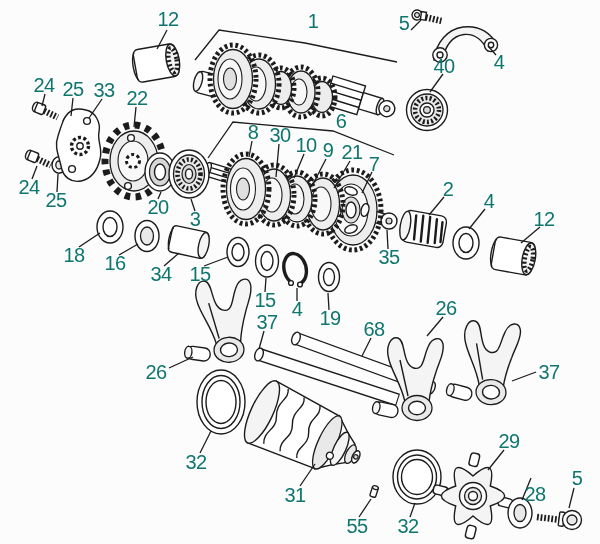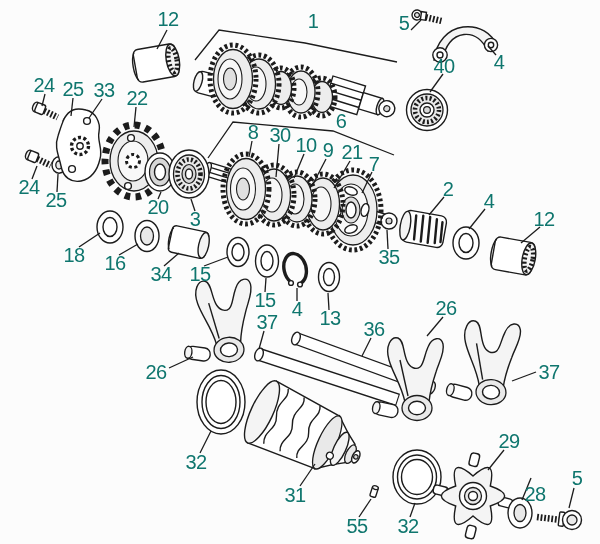--- a/index.html
+++ b/index.html
@@ -410,24 +410,24 @@
 <span class="callout" style="left:448px; top:189px">2</span>
 <span class="callout" style="left:489px; top:201px">4</span>
 <span class="callout" style="left:544px; top:219px">12</span>
 <span class="callout" style="left:389px; top:257px">35</span>
 <span class="callout" style="left:74px;  top:255px">18</span>
 <span class="callout" style="left:115px; top:263px">16</span>
 <span class="callout" style="left:161px; top:274px">34</span>
 <span class="callout" style="left:200px; top:274px">15</span>
 <span class="callout" style="left:265px; top:300px">15</span>
 <span class="callout" style="left:297px; top:309px">4</span>
-<span class="callout" style="left:330px; top:318px">13</span>
+<span class="callout" style="left:330px; top:318px">19</span>
 <span class="callout" style="left:267px; top:322px">37</span>
 <span class="callout" style="left:156px; top:372px">26</span>
-<span class="callout" style="left:374px; top:329px">36</span>
+<span class="callout" style="left:374px; top:329px">68</span>
 <span class="callout" style="left:446px; top:308px">26</span>
 <span class="callout" style="left:549px; top:372px">37</span>
 <span class="callout" style="left:196px; top:462px">32</span>
 <span class="callout" style="left:295px; top:495px">31</span>
 <span class="callout" style="left:509px; top:441px">29</span>
 <span class="callout" style="left:357px; top:526px">55</span>
 <span class="callout" style="left:408px; top:526px">32</span>
 <span class="callout" style="left:535px; top:494px">28</span>
 <span class="callout" style="left:577px; top:478px">5</span>
 

